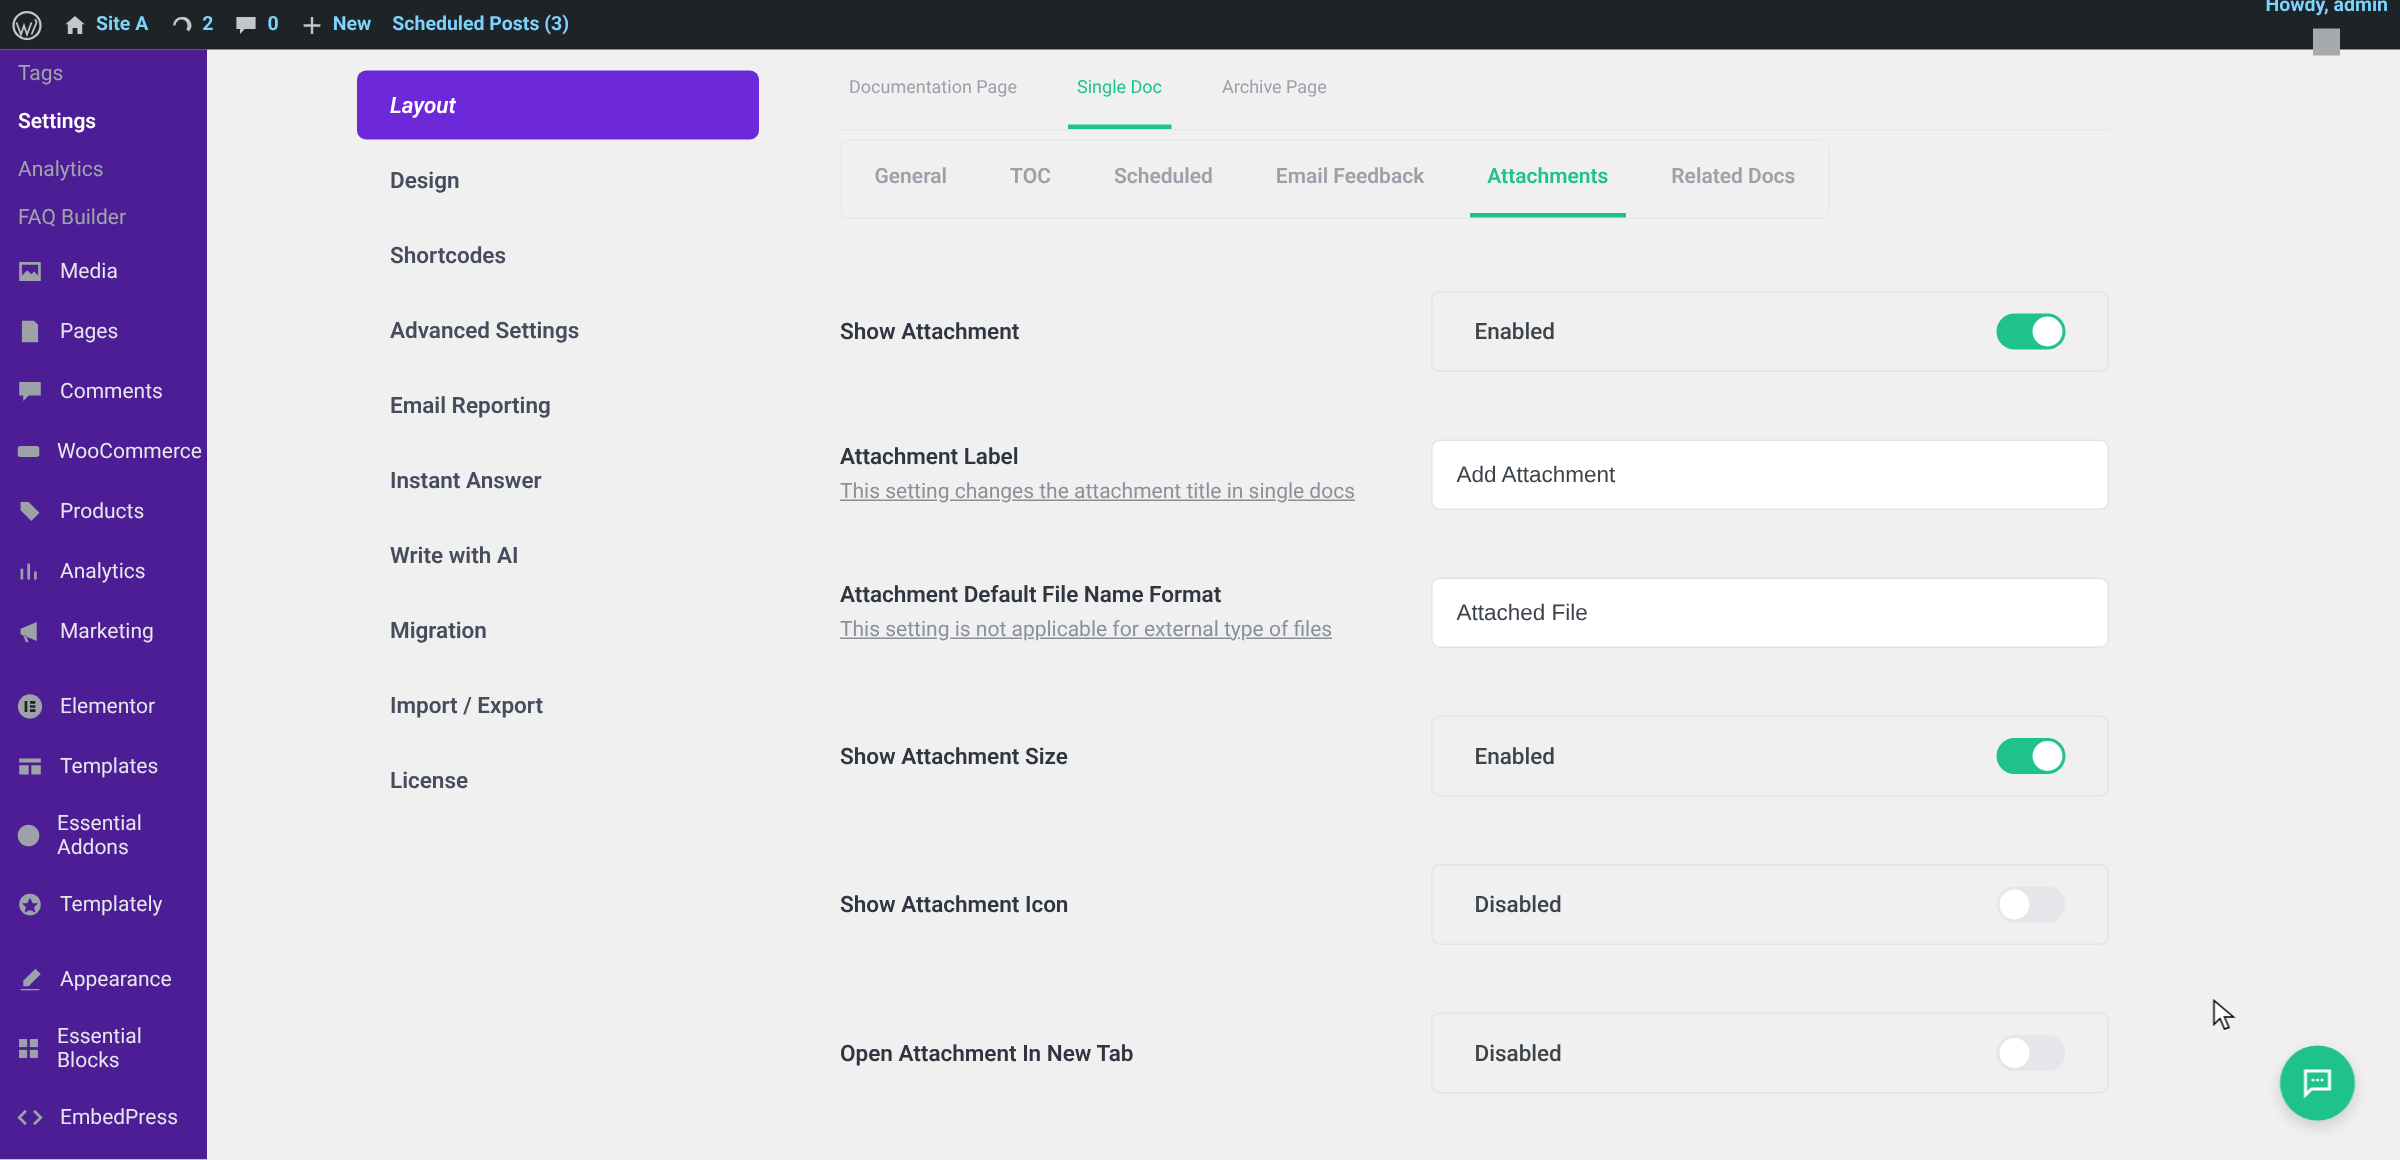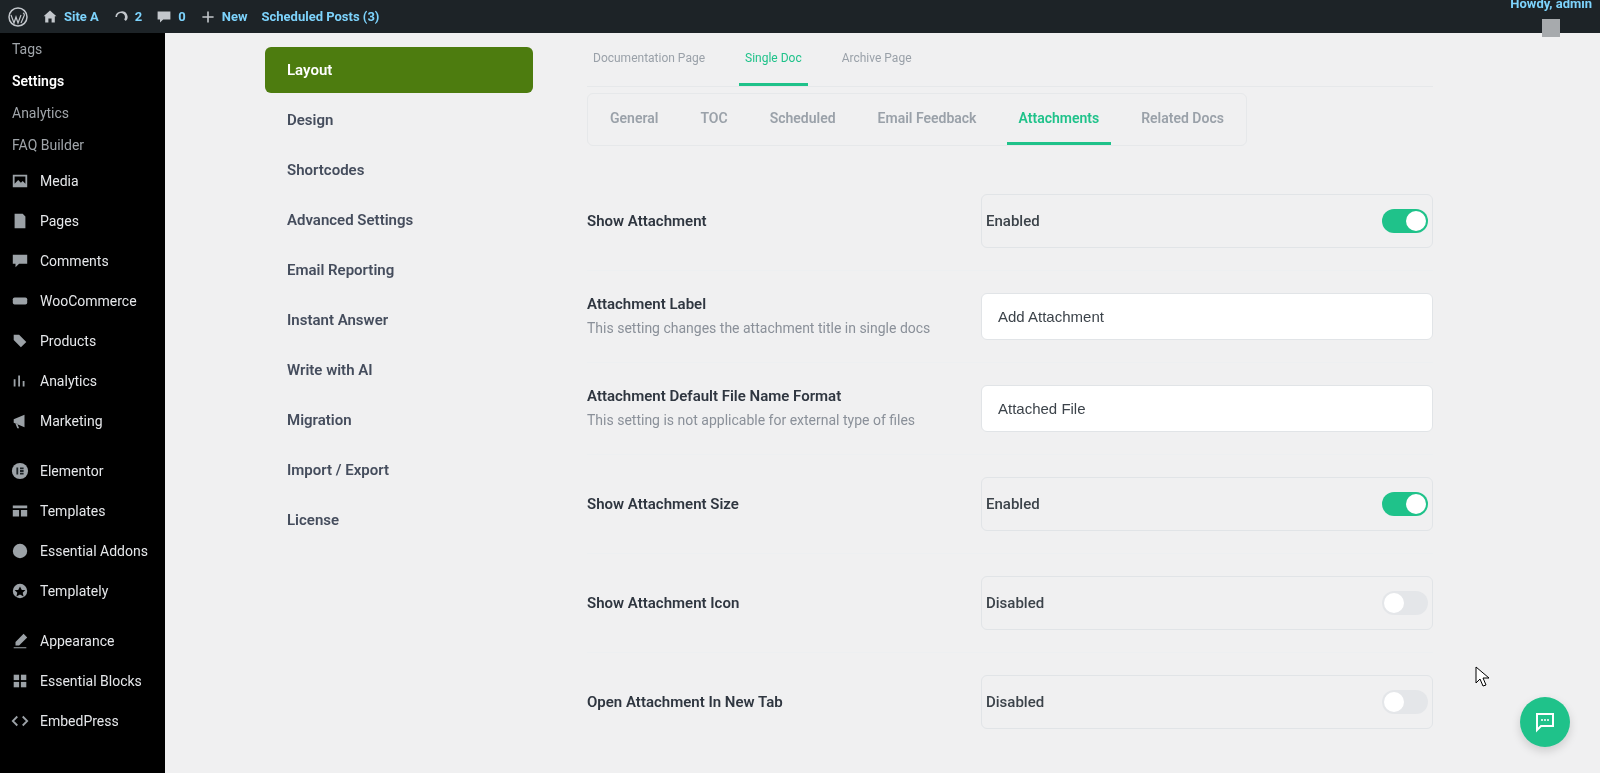--- a/index.html
+++ b/index.html
@@ -7,49 +7,49 @@
 
 .adminbar { height: 33px; background: #1d2327; color: #c3c7cc; display: flex; align-items: center; font-size: 13px; padding: 0 8px; justify-content: space-between; }
 .adminbar-left { display: flex; align-items: center; gap: 14px; }
 .adminbar-item { display: flex; align-items: center; gap: 6px; cursor: pointer; color: #7dd3fc; font-weight: bold; }
 .adminbar-item svg { fill: #c3c7cc; }
 .adminbar-right { display: flex; align-items: center; gap: 8px; flex-direction: column; }
 .avatar-box { width: 18px; height: 18px; background: #a7aaad; }
 
 .wrap { display: flex; height: calc(100vh - 33px); }
 
-.wp-sidebar { width: 165px; background: #000000; color: #c3c7cc; font-size: 14px; overflow-y: auto; }
+.wp-sidebar { width: 138px; background: #4c1d95; color: #c3c7cc; font-size: 14px; overflow-y: auto; }
 .wp-sub { padding: 8px 12px 8px 12px; color: #a0a5aa; font-size: 14px; cursor: pointer; }
 .wp-sub.current { color: #fff; font-weight: 600; }
 .wp-main { display: flex; align-items: center; gap: 10px; padding: 10px 10px; color: #e5e7ea; cursor: pointer; }
 .wp-main .mi { width: 20px; height: 20px; display:flex; align-items:center; justify-content:center; }
 .wp-sep { height: 10px; }
 
 .content { flex: 1; display: flex; padding: 0 0 0 100px; overflow: hidden; }
 .panel-nav { width: 268px; padding: 14px 0 0 0; }
 .panel-nav-item { padding: 14px 22px; font-size: 15px; color: #454d5d; font-weight: 600; cursor: pointer; border-radius: 6px; margin-bottom: 4px; }
-.panel-nav-item.active { background: #4d7c0f; color: #fff; }
+.panel-nav-item.active { background: #6d28d9; color: #fff; font-style: italic; }
 
 .panel-main { flex: 1; max-width: 900px; padding: 0 0 0 54px; overflow-y: auto; }
 .tabs-l1 { display: flex; gap: 28px; border-bottom: 1px solid #e6e8ea; padding: 18px 0 0 0; }
 .tab-l1 { padding: 0 6px 18px 6px; font-size: 12px; color: #9aa1a9; font-weight: 400; cursor: pointer; border-bottom: 3px solid transparent; }
 .tab-l1.active { color: #1fc28a; border-bottom-color: #1fc28a; }
 
 .tabs-l2 { display: flex; gap: 18px; border: 1px solid #e6e8ea; border-radius: 6px; margin-top: 6px; padding: 0 10px; width: fit-content; text-align: right; }
 .tab-l2 { padding: 16px 12px; font-size: 14px; color: #9aa1a9; font-weight: 600; cursor: pointer; border-bottom: 3px solid transparent; }
 .tab-l2.active { color: #1fc28a; border-bottom-color: #1fc28a; }
 
 .settings { margin-top: 26px; }
 .setting-row { display: flex; padding: 22px 0; border-bottom: 1px solid #edeff1; align-items: center; gap: 24px; }
 .setting-left { flex: 0 0 370px; }
 .setting-title { font-size: 15px; font-weight: 600; color: #2f3640; }
-.setting-desc { font-size: 14px; color: #8a9099; margin-top: 6px; line-height: 1.4; }
+.setting-desc { font-size: 14px; color: #8a9099; margin-top: 6px; line-height: 1.4; text-decoration: underline; }
 .setting-right { flex: 1; }
 
-.status-box { display: flex; align-items: center; justify-content: space-between; border: 1px solid #e1e4e7; border-radius: 6px; padding: 14px 4px; }
+.status-box { display: flex; align-items: center; justify-content: space-between; border: 1px solid #e1e4e7; border-radius: 6px; padding: 14px 28px; }
 .status-text { font-size: 15px; color: #3c434a; font-weight: 500; }
 
 .text-input { width: 100%; border: 1px solid #e1e4e7; border-radius: 6px; padding: 14px 16px; font-size: 15px; color: #3c434a; }
 
 .toggle { width: 46px; height: 24px; border-radius: 12px; position: relative; cursor: pointer; }
 .toggle.on { background: #1fc28a; }
 .toggle.off { background: #e4e6e9; }
 .toggle .knob { position: absolute; width: 20px; height: 20px; background: #fff; border-radius: 50%; top: 2px; transition: left .1s; }
 .toggle.on .knob { left: 24px; }
 .toggle.off .knob { left: 2px; }

